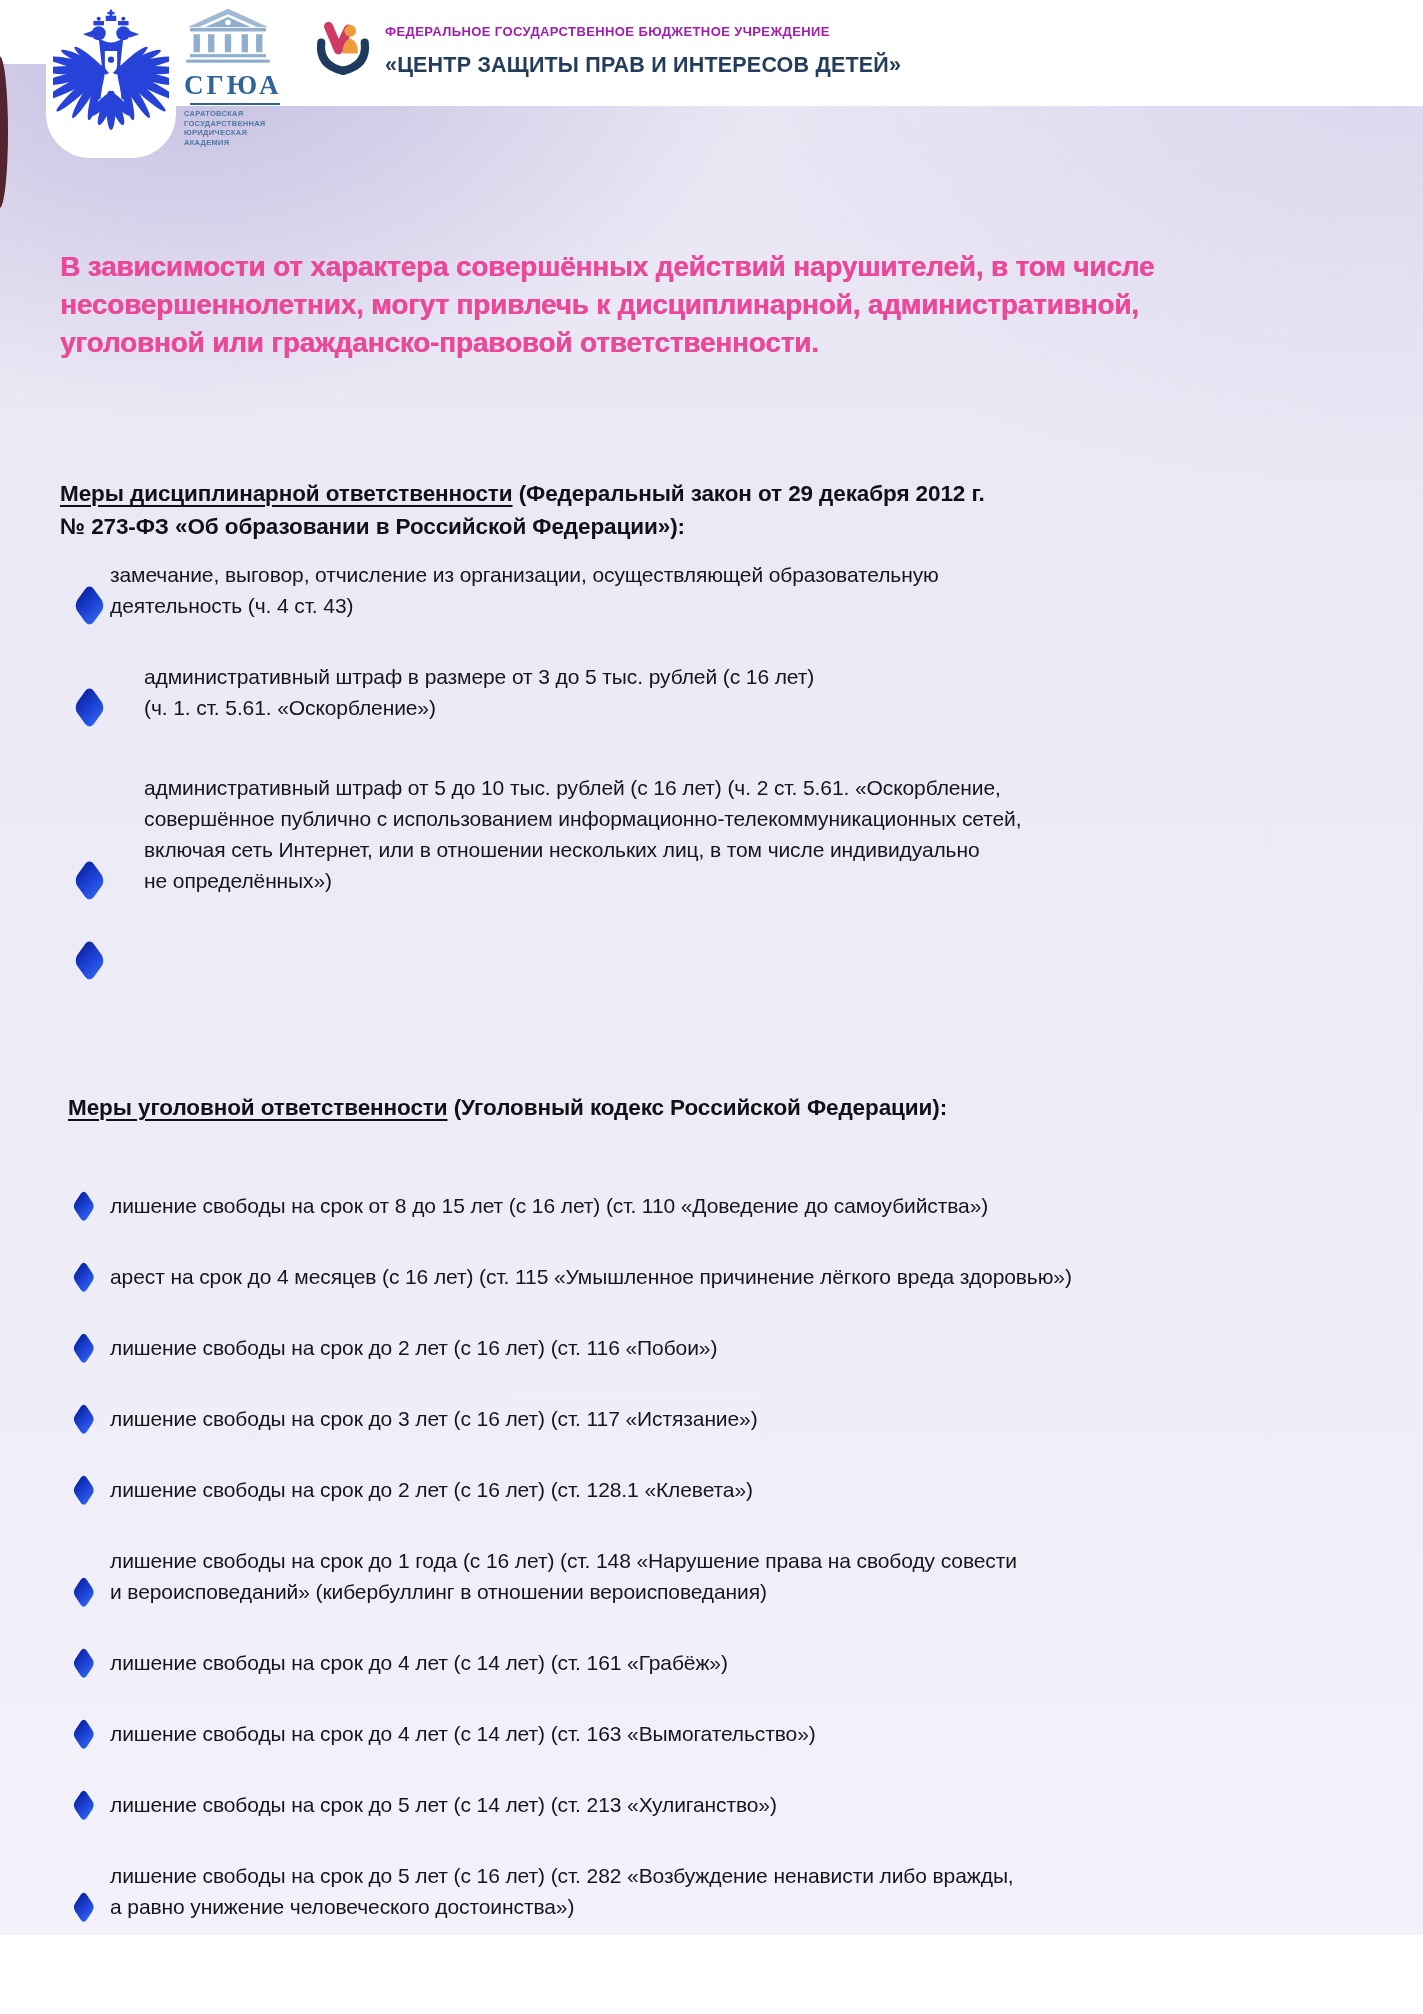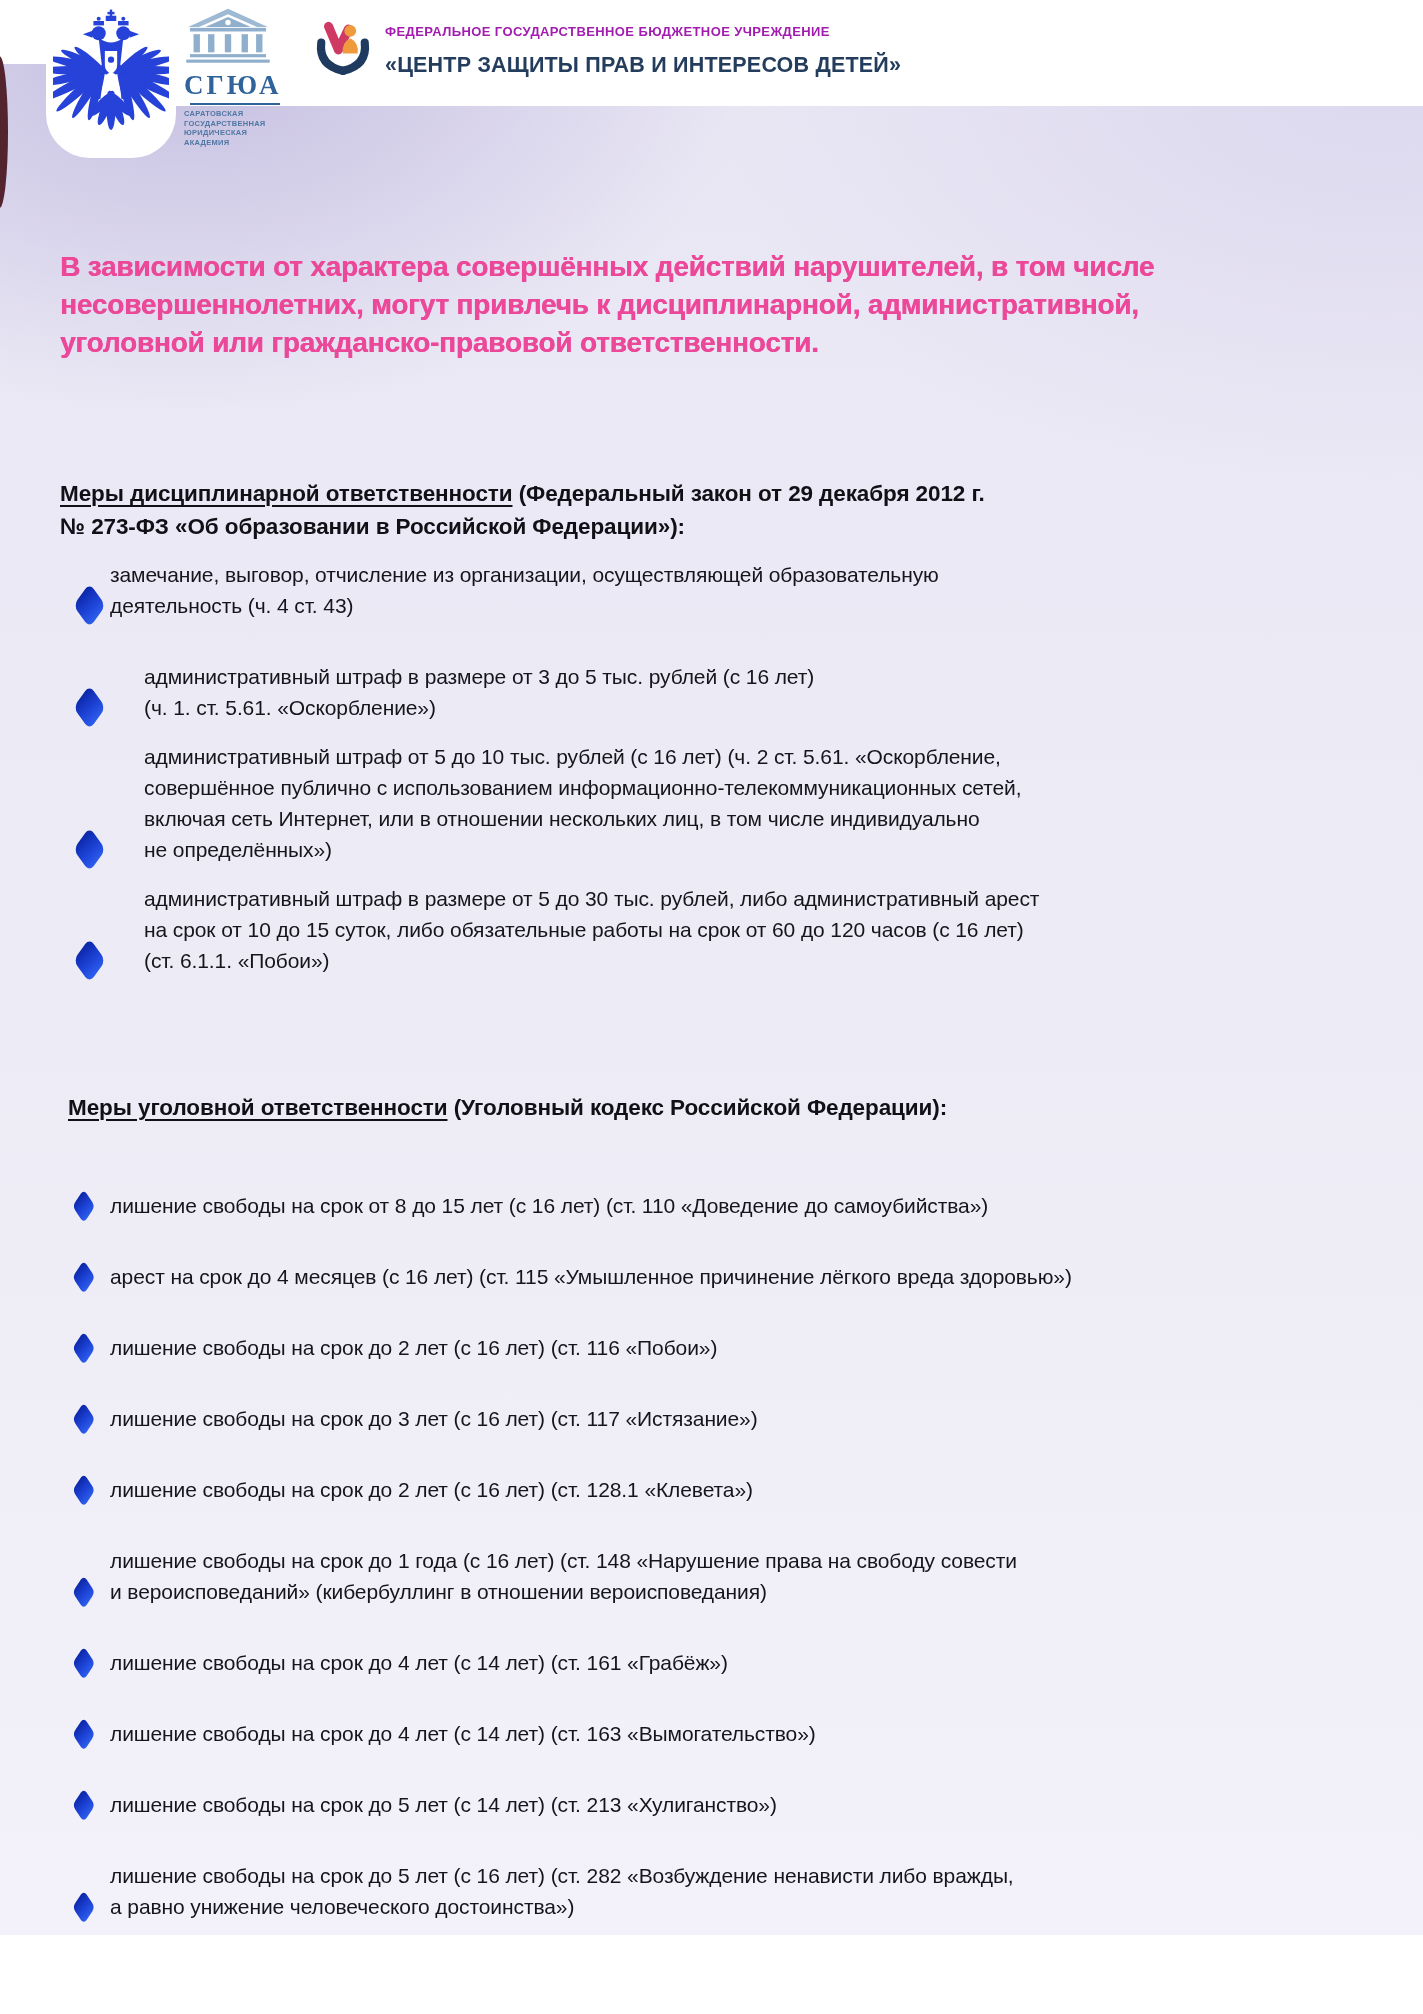--- a/index.html
+++ b/index.html
@@ -53,21 +53,21 @@
     font-size:22.5px;line-height:33px;font-weight:700;color:#101016;
     white-space:pre-line;width:1150px;letter-spacing:-0.1px;
   }
   .sec-head .u{text-decoration:underline;text-decoration-thickness:2px;text-underline-offset:4px;}
   .sec1 .sec-head{margin-top:82px;}
   .sec2 .sec-head{margin-top:67px;}
   .sec3 .sec-head{margin-top:82px;margin-left:8px;}
 
   .blist{display:flex;flex-direction:column;}
   .sec1 .blist{margin-top:16px;gap:35px;}
-  .sec2 .blist{margin-top:40px;gap:18px;}
+  .sec2 .blist{margin-top:40px;gap:49px;}
   .sec3 .blist{margin-top:66px;gap:40px;}
 
   .brow{display:flex;align-items:flex-end;padding-left:12px;}
   .dwrap{flex:none;display:flex;align-items:center;justify-content:center;height:31px;}
   .dwrap-lg{width:34px;}
   .dwrap-sm{width:24px;}
   .diamond{
     background:linear-gradient(100deg,#0c27a8 5%,#1d43d6 55%,#2f61ef 100%);
   }
   .diamond-lg{width:23px;height:23px;border-radius:6px;transform:scaleY(1.38) rotate(45deg);}
@@ -218,23 +218,20 @@
             </span>
           <div class="btext">административный штраф от 5 до 10 тыс. рублей (с 16 лет) (ч. 2 ст. 5.61. «Оскорбление,
 совершённое публично с использованием информационно-телекоммуникационных сетей,
 включая сеть Интернет, или в отношении нескольких лиц, в том числе индивидуально
 не определённых»)</div>
         </div>
         <div class="brow">
           <span class="dwrap dwrap-lg">
               <span class="diamond diamond-lg"></span>
             </span>
-          <div class="btext">административный штраф в размере от 5 до 30 тыс. рублей, либо административный арест
-на срок от 10 до 15 суток, либо обязательные работы на срок от 60 до 120 часов (с 16 лет)
-(ст. 6.1.1. «Побои»)</div>
         </div>
       </div>
     </div>
 
     <div class="sec3">
       <div class="sec-head">
         <span class="u">Меры уголовной ответственности</span><span> (Уголовный кодекс Российской Федерации):</span>
       </div>
       <div class="blist">
         <div class="brow">

